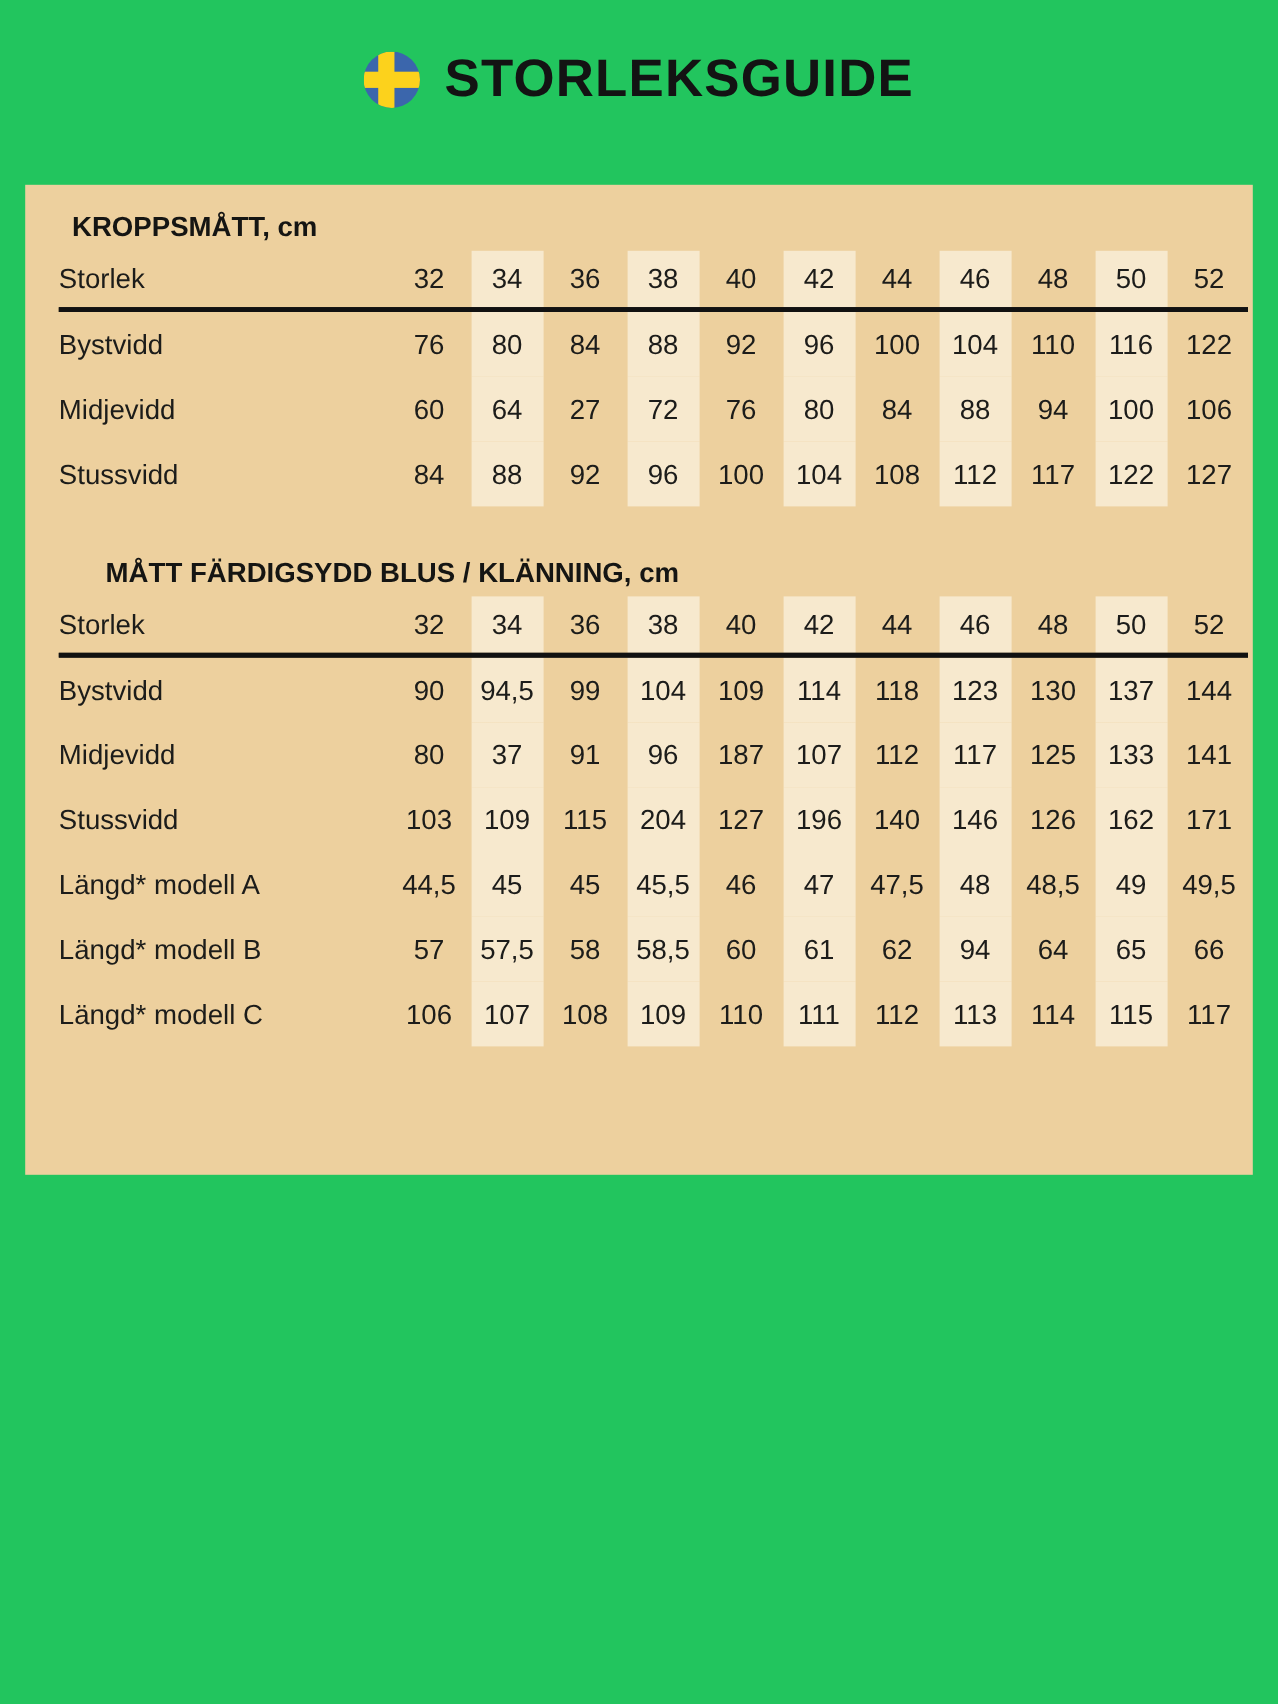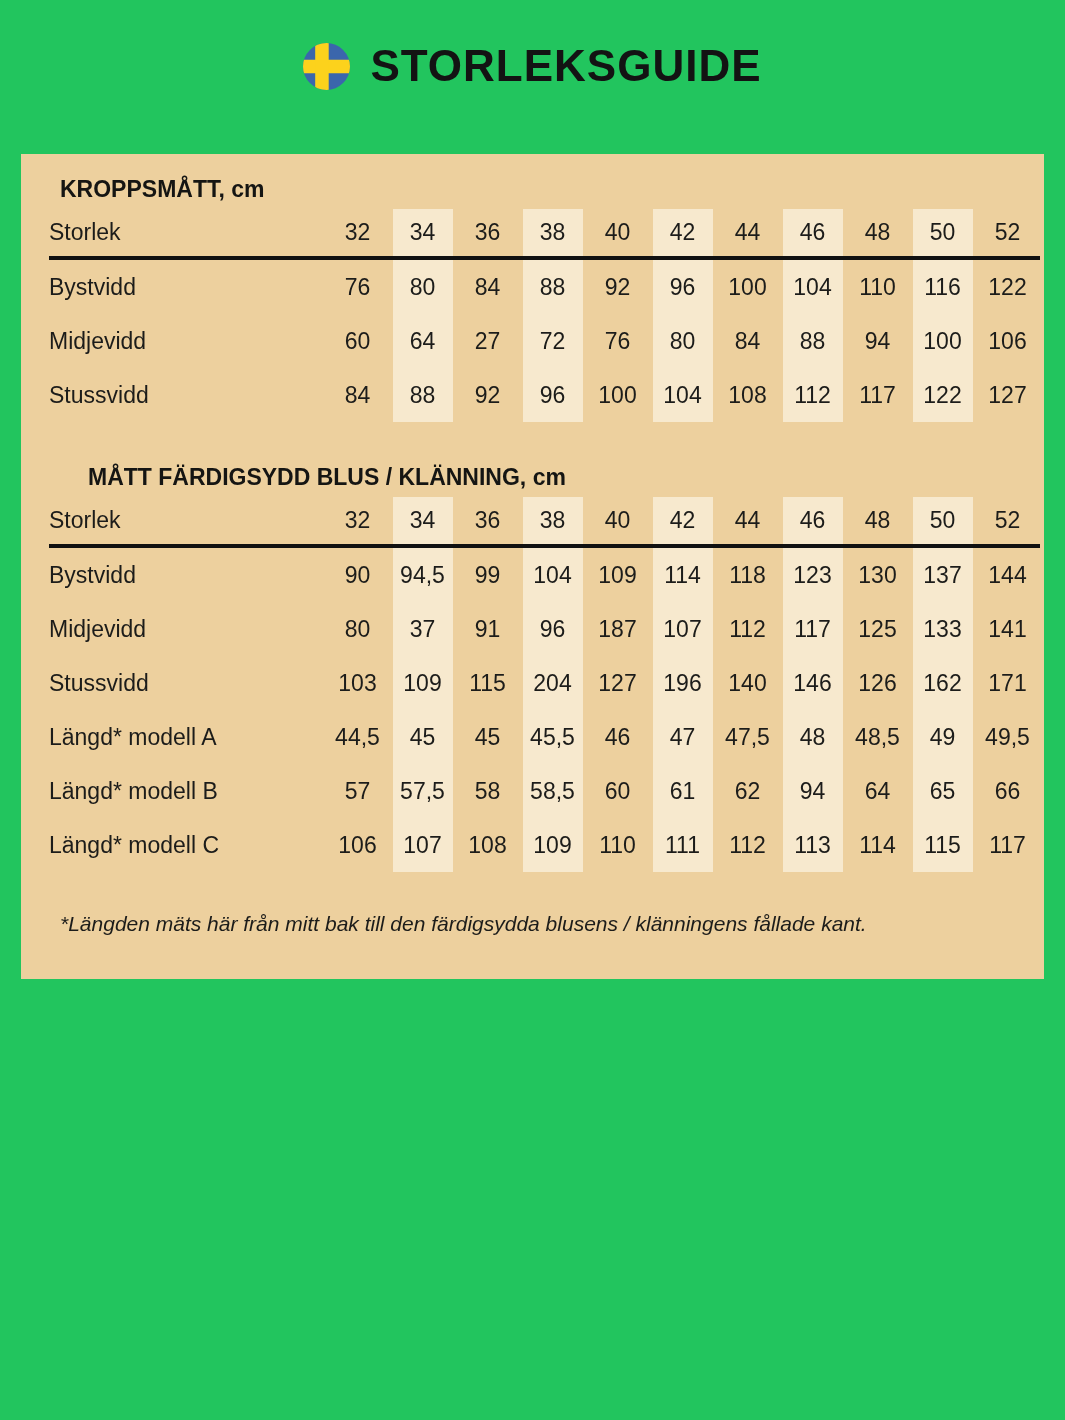--- a/index.html
+++ b/index.html
@@ -296,16 +296,15 @@
               <td class="cell-num hl">111</td>
               <td class="cell-num">112</td>
               <td class="cell-num hl">113</td>
               <td class="cell-num">114</td>
               <td class="cell-num hl">115</td>
               <td class="cell-num">117</td>
             </tr>
           </tbody>
         </table>
       </div>
-    <p class="footnote">*Längden mäts här från mitt bak till den färdigsydda blusens / klänningens fållade kant.</p>
   </section>
 
 </div>
 
 </body></html>

